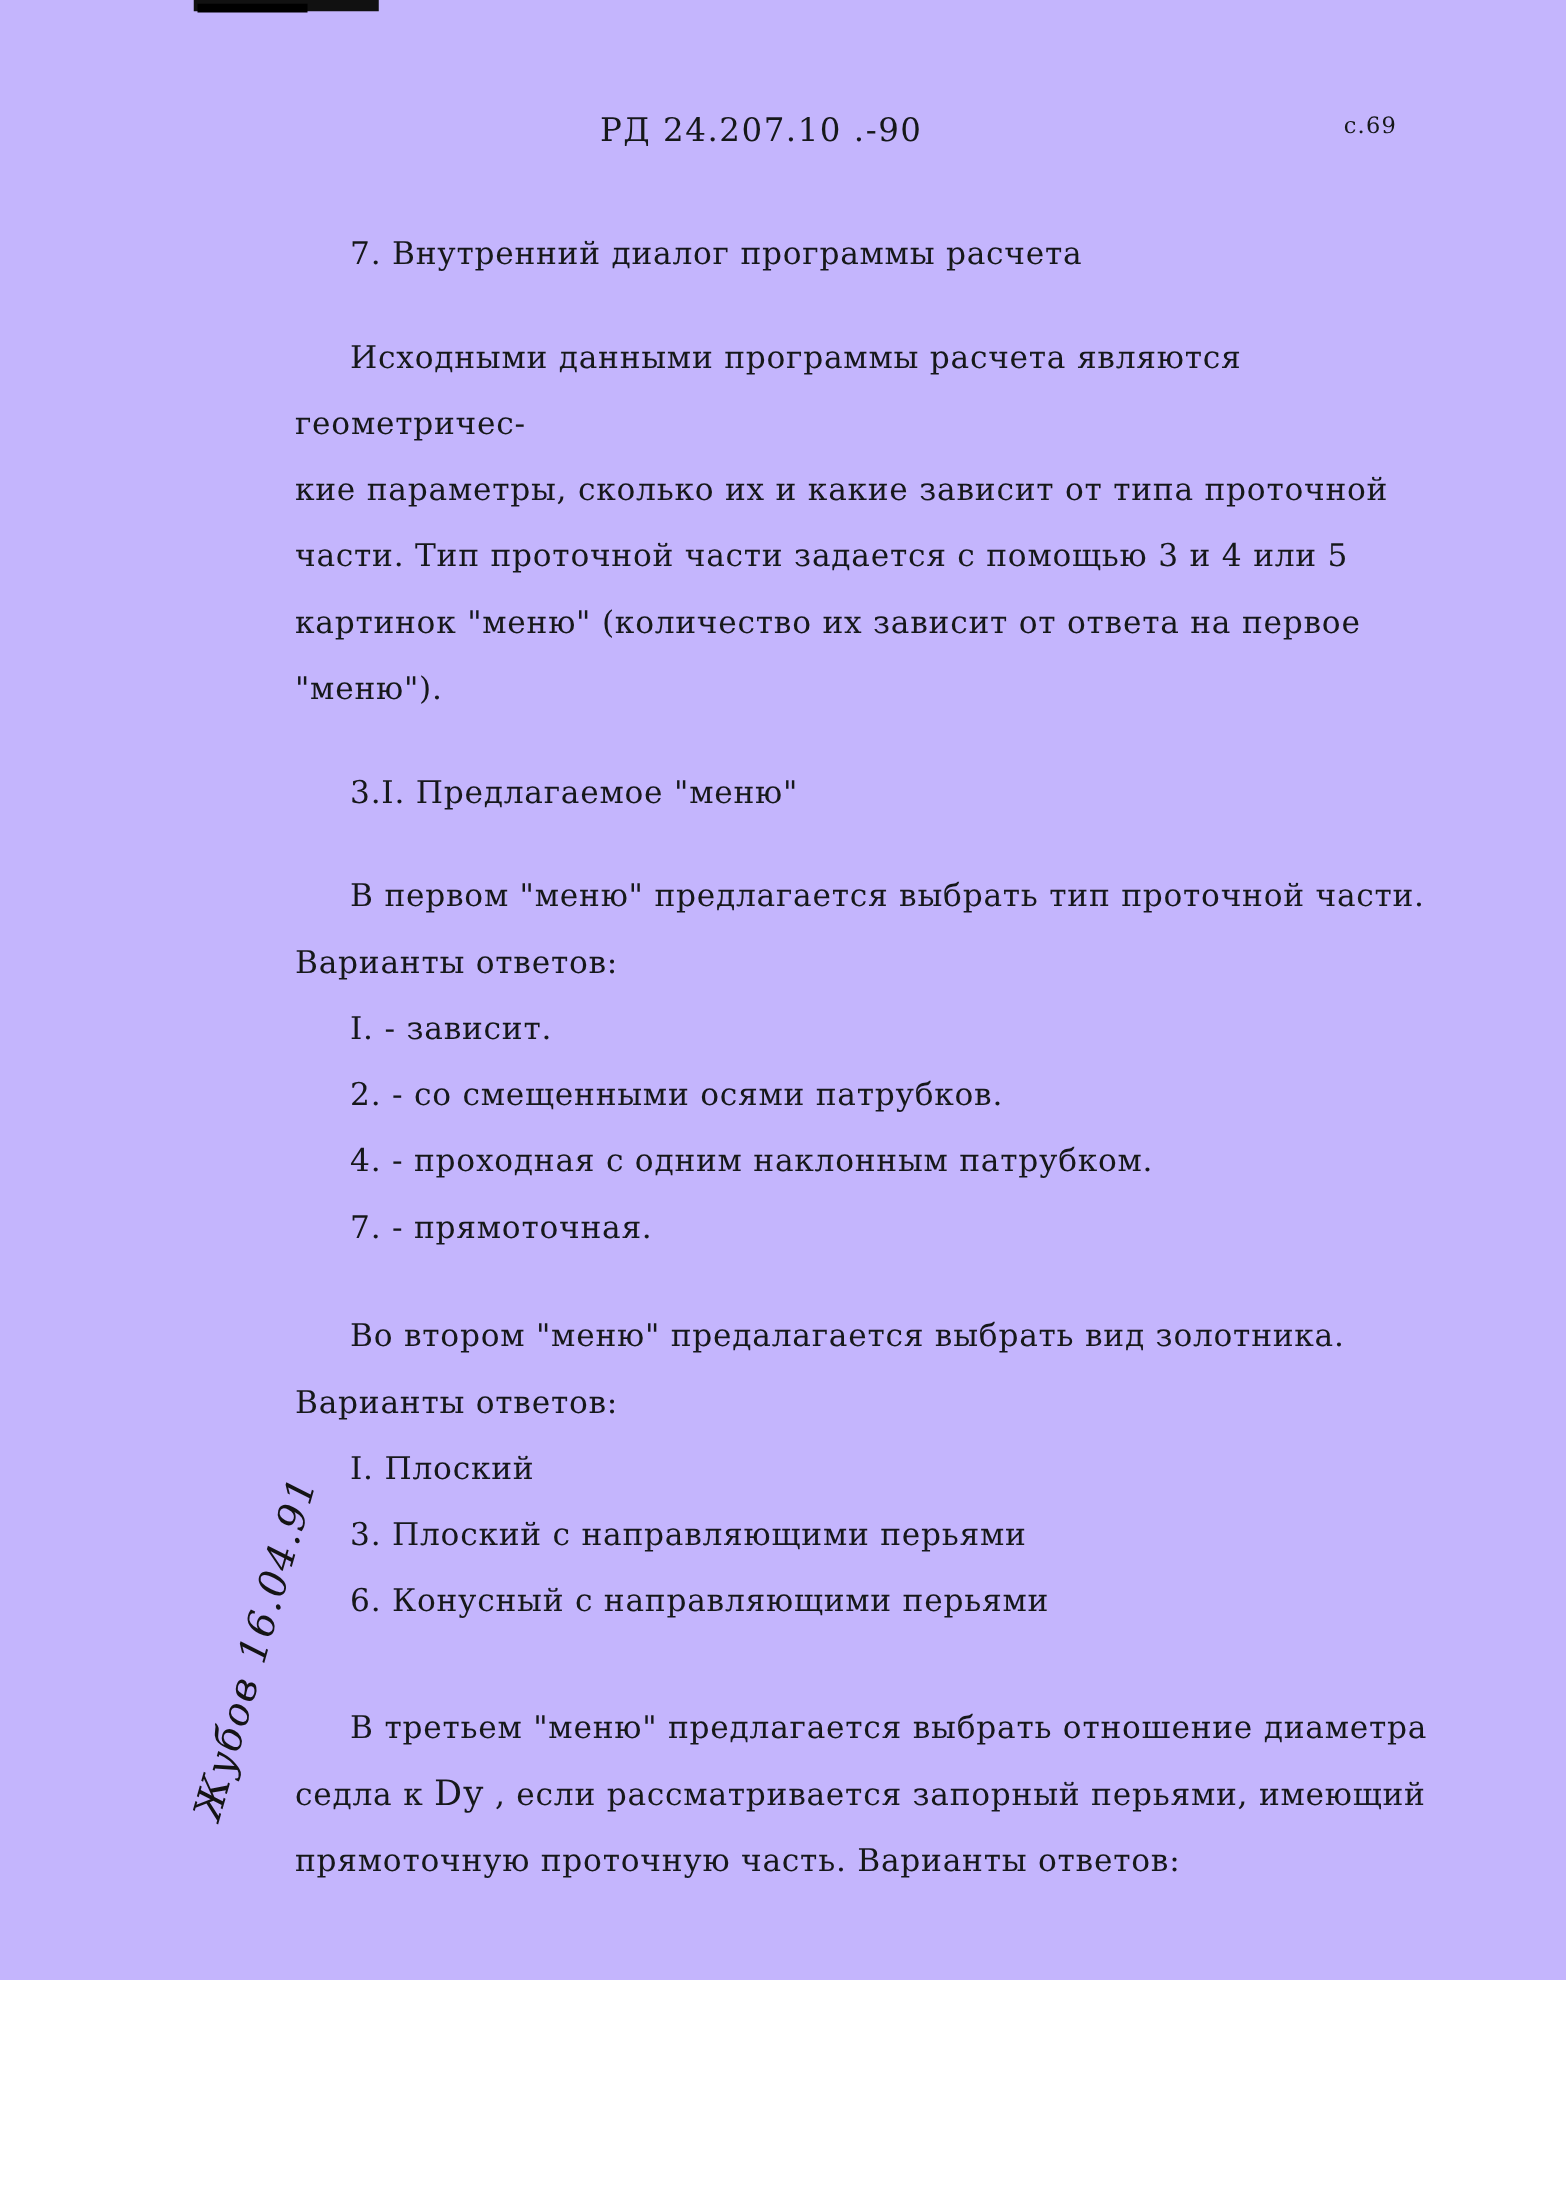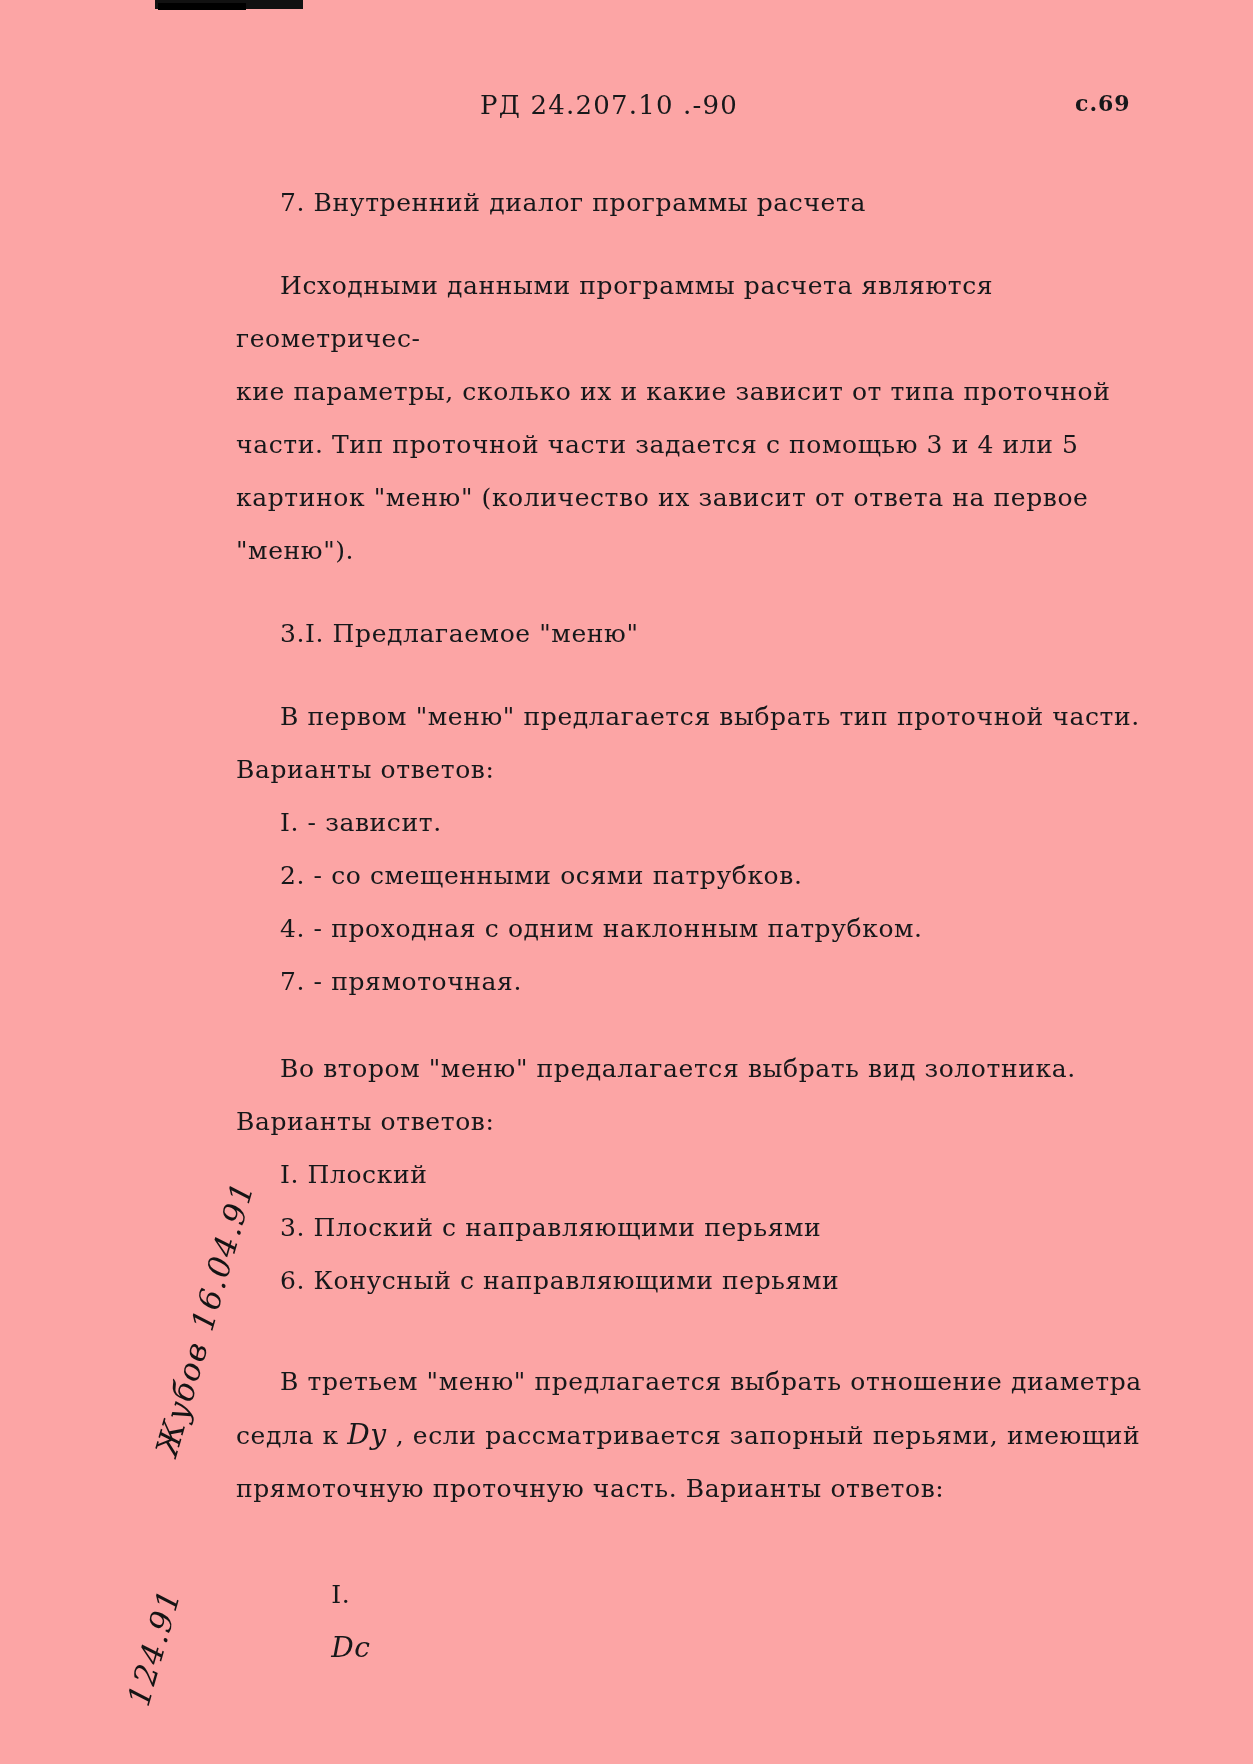--- a/index.html
+++ b/index.html
@@ -3,22 +3,22 @@
 <meta charset="utf-8">
 <style>
   html, body {
     margin: 0;
     padding: 0;
     background: #ffffff;
   }
   .page {
     position: relative;
     width: 1253px;
-    height: 1764px;
-    background: #fca5a5;
+    height: 1584px;
+    background: #c4b5fd;
     overflow: hidden;
     font-family: "DejaVu Serif", serif;
     color: #16181a;
   }
   
   .top-mark {
     position: absolute;
     left: 155px;
     top: 0px;
     width: 148px;
@@ -45,24 +45,23 @@
     left: 480px;
     top: 0;
     font-size: 26px;
     letter-spacing: 1.2px;
     white-space: nowrap;
   }
   .header .page-no {
     position: absolute;
     left: 1075px;
     top: 0;
-    font-size: 22px;
+    font-size: 18px;
     letter-spacing: 1px;
     white-space: nowrap;
-    font-weight: bold;
   }
   .body {
     position: absolute;
     left: 236px;
     top: 176px;
     width: 920px;
   }
   p, .line {
     margin: 0;
     font-size: 25px;
@@ -84,21 +83,20 @@
     padding-left: 44px;
     font-size: 25px;
     line-height: 53px;
     letter-spacing: 0.6px;
   }
   .gap-m { height: 34px; }
   .gap-l { height: 48px; }
   
   .formula {
     font-family: "DejaVu Serif", serif;
-    font-style: italic;
     font-size: 28px;
   }
   .handnote-wrap {
     position: absolute;
     left: 0;
     top: 0;
   }
   .hand-line {
     position: absolute;
     font-family: "DejaVu Serif", serif;

